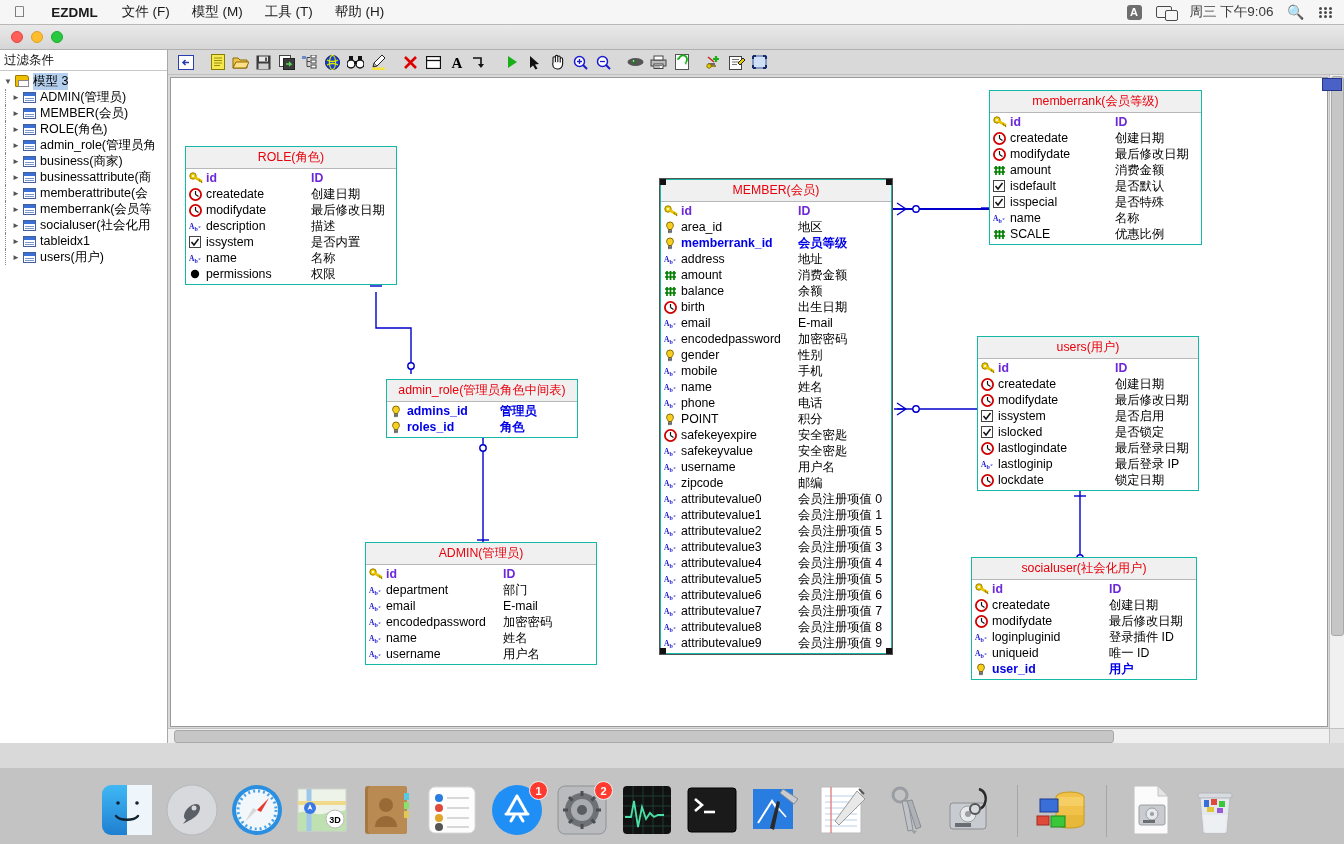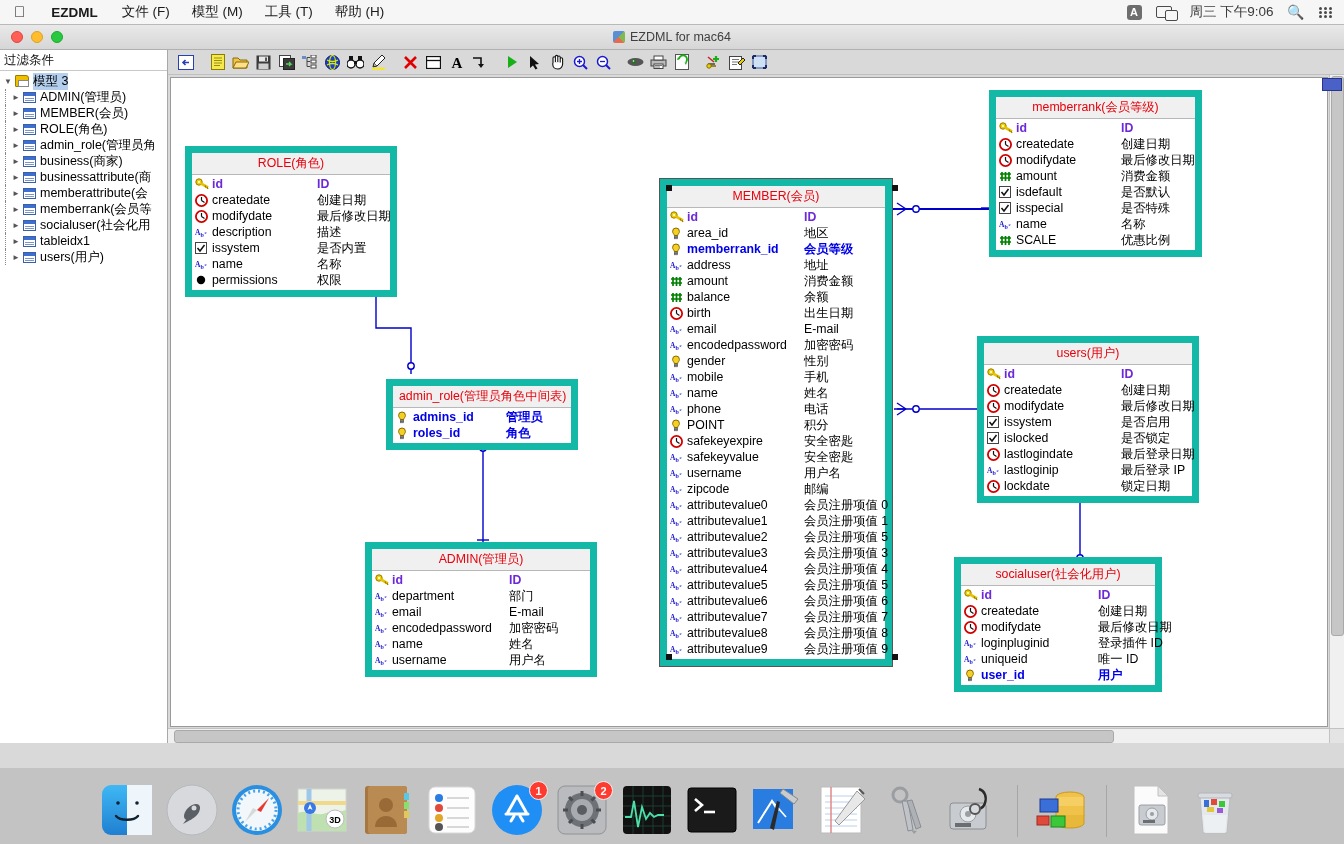--- a/index.html
+++ b/index.html
@@ -104,21 +104,21 @@
   #canvaswrap { flex:1; position:relative; background:#d9d9d9; padding:0 0 0 0;}
   #canvas {
     position:absolute; left:2px; top:2px; right:16px; bottom:16px;
     background:#fff; border:1px solid #9a9a9a; overflow:hidden;
   }
   #vscroll { position:absolute; right:0; top:0; bottom:14px; width:15px; background:#f0f0f0; border-left:1px solid #c2c2c2;}
   #hscroll { position:absolute; left:0; right:15px; bottom:0; height:15px; background:#f0f0f0; border-top:1px solid #c2c2c2;}
   .sbthumb { position:absolute; background:#c6c6c6; border:1px solid #a9a9a9; border-radius:3px;}
   
   .ertable {
-    position:absolute; background:#fff; border:7px solid #14b8a6;
+    position:absolute; background:#fff; border:1px solid #14b8a6;
     font-size:12.3px; color:#000;
   }
   .ertitle {
     text-align:center; color:#e8000b; font-size:12.3px; padding:2px 6px 2px;
     background:#f0f0f0; border-bottom:1px solid #b8b8b8; white-space:nowrap;
   }
   .erbody { padding:1px 3px 2px 3px; }
   .errow { display:flex; align-items:center; height:16px; white-space:nowrap; }
   .ername { display:flex; align-items:center; }
   .ercmt { color:#000; }
@@ -171,23 +171,20 @@
   </span>
 </div>
 
 <div id="appwin">
 
   <div id="titlebar">
     <div class="traffic">
       <span class="tl r"></span>
       <span class="tl y"></span>
       <span class="tl g"></span>
-    </div>
-    <div id="wintitle">
-      <span class="wicon"></span><span>EZDML for mac64</span>
     </div>
   </div>
 
   <div id="winbody">
 
     <div id="treepane">
       <div id="filterbox">过滤条件</div>
       <div id="tree">
         <div class="trow root">
           <span class="tw">▼</span>
@@ -1150,21 +1147,21 @@
                           <circle cx="6.5" cy="6.5" r="5.6" fill="#fff" stroke="#d00000" stroke-width="1.8"></circle>
                           <path d="M6.5 6.5V3M6.5 6.5l3 2" stroke="#111" stroke-width="1.2"></path>
                         </svg>
                       </span>
                       <span>lockdate</span>
                     </span>
                     <span class="ercmt">锁定日期</span>
                   </div>
                 </div>
               </div>
-              <div class="ertable" style="left: 783px; top: 479px; width: 208px;">
+              <div class="ertable" style="left: 800px; top: 479px; width: 226px;">
                 <div class="ertitle">socialuser(社会化用户)</div>
                 <div class="erbody">
                   <div class="errow pk">
                     <span class="ername" style="flex:0 0 134px">
                       <span class="ic">
                         <svg width="15" height="12">
                           <circle cx="4" cy="4" r="3.2" fill="#f0d000" stroke="#9a7a00"></circle>
                           <circle cx="4" cy="4" r="1.1" fill="#fff"></circle>
                           <path d="M6 5.5l7 4" stroke="#e8c400" stroke-width="2.6"></path>
                           <path d="M10 7.5l1 2M12 9l1 2" stroke="#9a7a00" stroke-width="1.2"></path>

